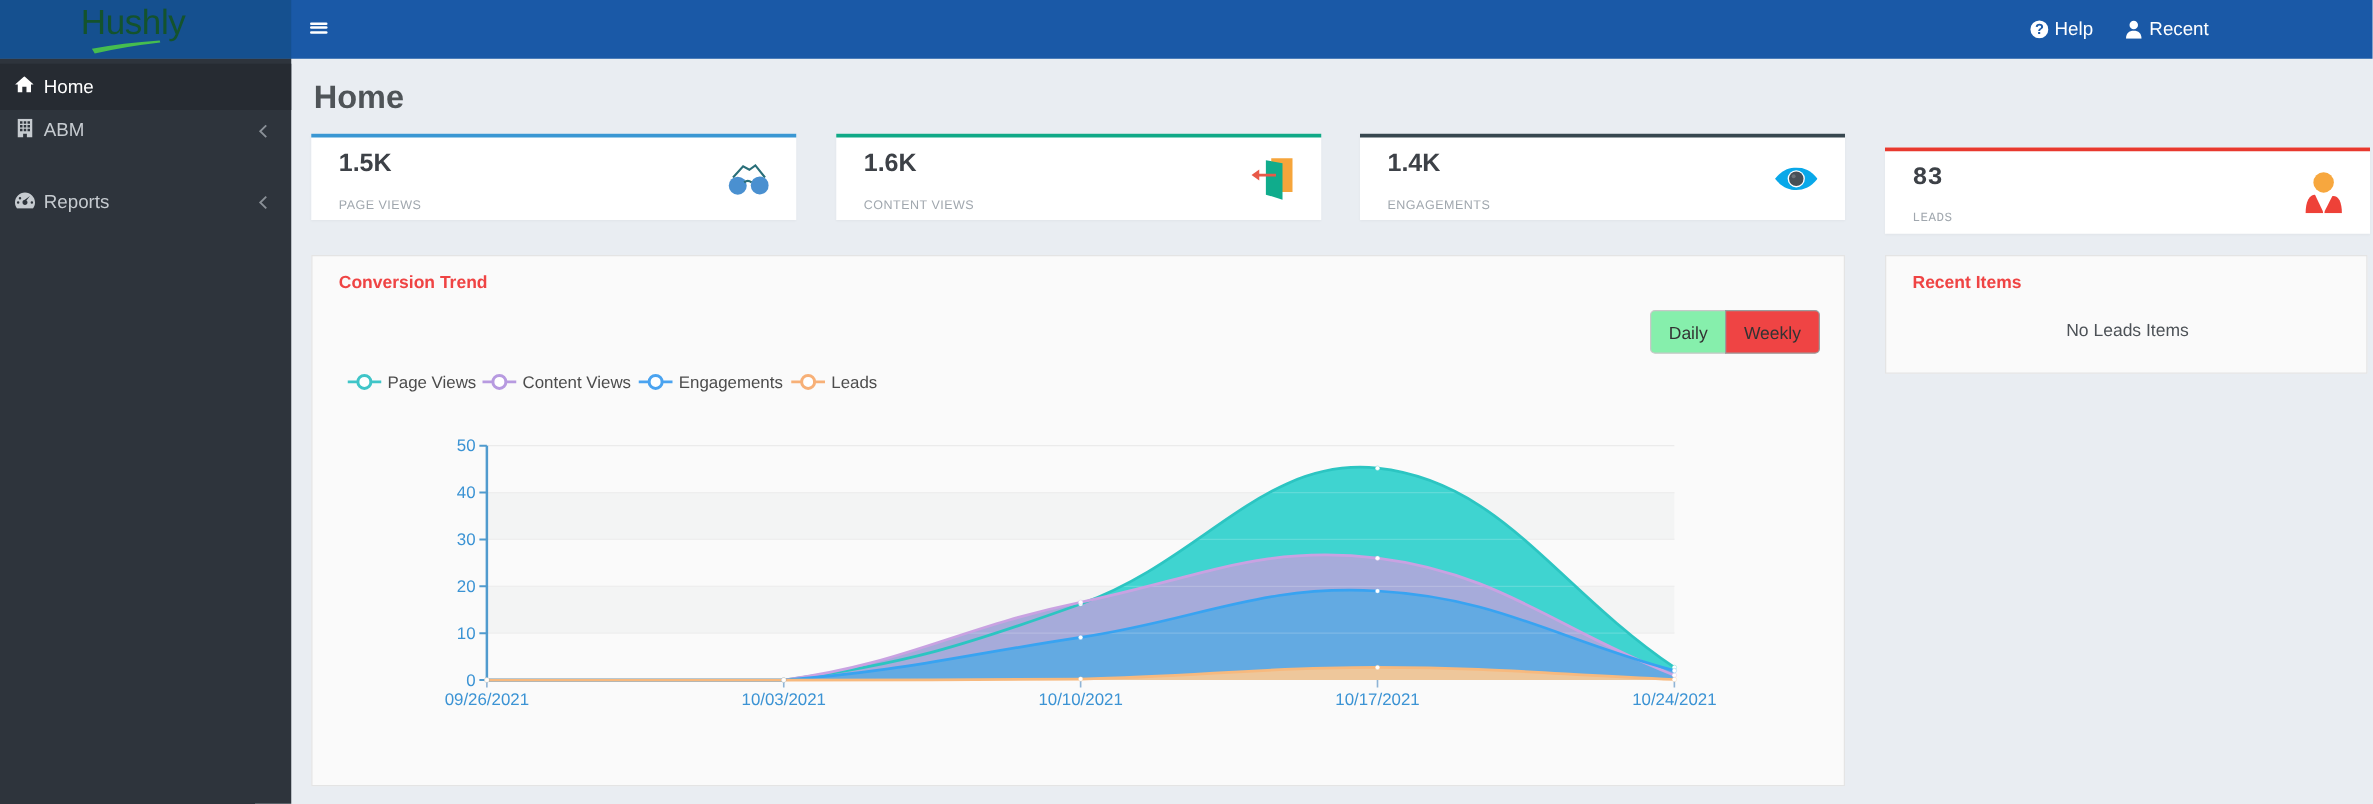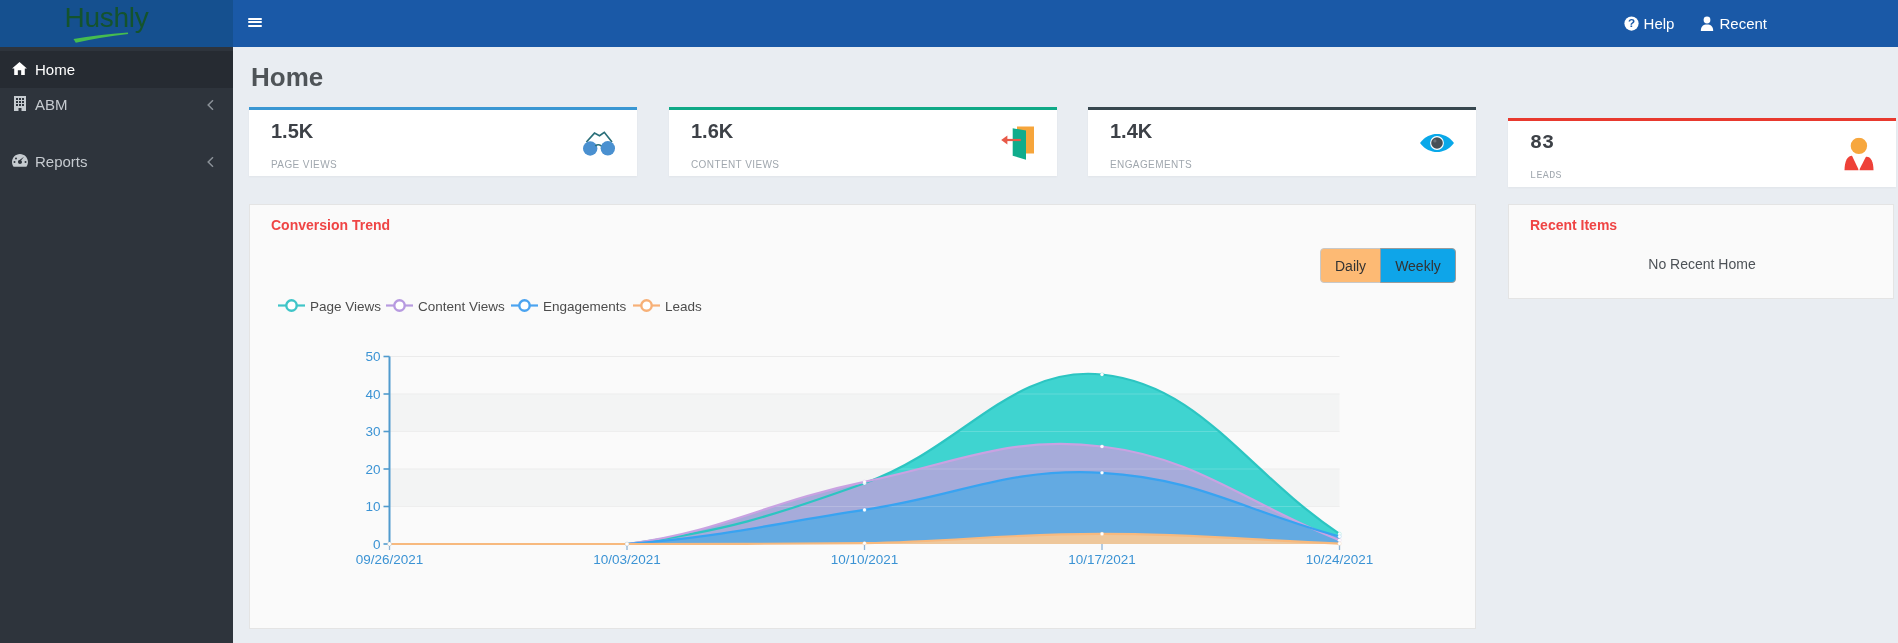--- a/index.html
+++ b/index.html
@@ -18,23 +18,23 @@
 .nav-active { background:#262b32; color:#fff; height:37px; }
 .heading { position:absolute; left:251px; top:62px; font-size:26px; font-weight:bold; color:#4f5458; }
 .card { position:absolute; background:#fff; }
 .statcard { height:69px; width:388px; border-top:3.4px solid; box-shadow:0 1px 2px rgba(0,0,0,0.04); }
 .statnum { position:absolute; left:22px; top:10px; font-size:20px; font-weight:bold; color:#3d4147; }
 .statlab { position:absolute; left:22px; top:49px; font-size:10px; color:#a0a7ae; letter-spacing:0.4px; }
 .staticon { position:absolute; right:22px; top:50%; transform:translateY(-50%); line-height:0; }
 .bigcard { background:#fafafa; border:1px solid #e4e4e4; }
 .cardtitle { position:absolute; left:21px; top:12px; font-size:14px; font-weight:bold; color:#ef4444; }
 .btngroup { position:absolute; display:flex; }
-.btn { font-size:14px; color:#333; padding:8.5px 14px; background:#fdba74; border:1px solid #c8c8c8; }
+.btn { font-size:14px; color:#333; padding:8.5px 14px; background:#86efac; border:1px solid #c8c8c8; }
 .btn1 { border-radius:4px 0 0 4px; }
-.btn2 { border-radius:0 4px 4px 0; background:#0ea5e9; border-color:#9b9b9b; margin-left:-1px; }
+.btn2 { border-radius:0 4px 4px 0; background:#ef4444; border-color:#9b9b9b; margin-left:-1px; }
 .chartsvg { position:absolute; left:0; top:0; }
 </style></head>
 <body>
 <div class="topbar"></div>
 <div class="logobox"></div>
 <div class="logo">Hushly</div>
 <svg class="abs" style="left:70px; top:30px;" width="62" height="14" viewBox="0 0 62 14" xmlns="http://www.w3.org/2000/svg">
     <path d="M3.5,9.0 Q28,4.4 57.8,2.4 L58.2,4.0 Q30,7.2 5.8,12.8 Z" fill="#46bd4f"></path>
   </svg>
 <div class="burger">
@@ -207,13 +207,13 @@
         <text x="265" y="15.5" font-size="13.5" fill="#4c4c4c">Engagements</text>
         <line x1="355" y1="10.5" x2="363" y2="10.5" stroke="#f7b077" stroke-width="2.2"></line>
         <circle cx="368.5" cy="10.5" r="5.2" fill="#fff" stroke="#f7b077" stroke-width="2.4"></circle>
         <line x1="374" y1="10.5" x2="382" y2="10.5" stroke="#f7b077" stroke-width="2.2"></line>
         <text x="387" y="15.5" font-size="13.5" fill="#4c4c4c">Leads</text>
       </svg></div>
 </div>
 
 <div class="card bigcard" style="left:1508px; top:204px; width:386px; height:95px;">
   <div class="cardtitle">Recent Items</div>
-  <div class="abs" style="left:0; top:51px; width:386px; text-align:center; font-size:14px; color:#4d5257;">No Recent Home</div>
+  <div class="abs" style="left:0; top:51px; width:386px; text-align:center; font-size:14px; color:#4d5257;">No Leads Items</div>
 </div>
 </body></html>

